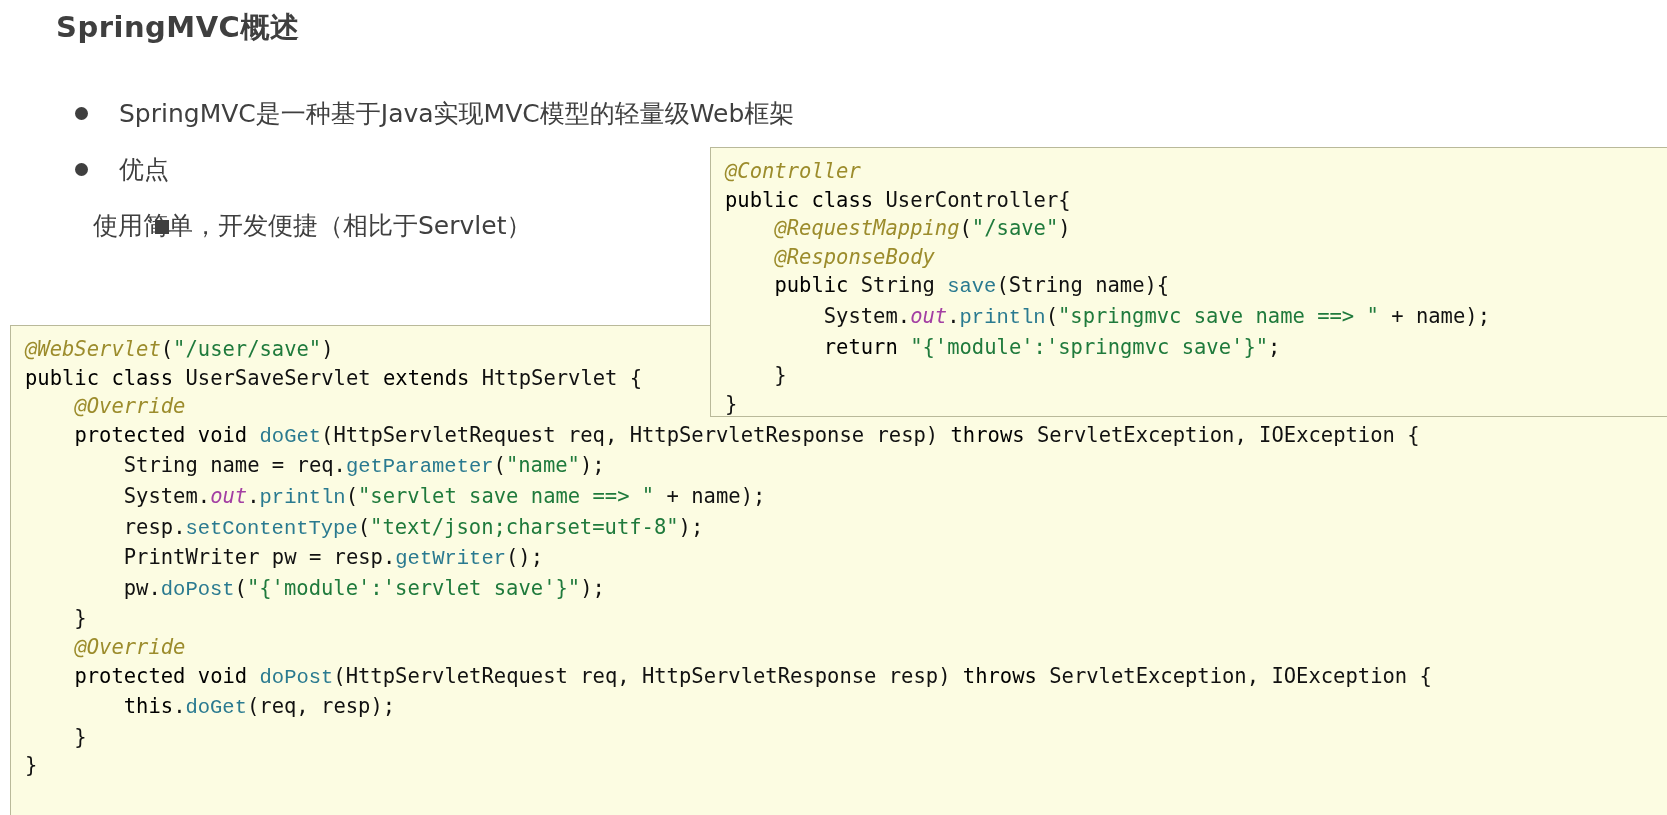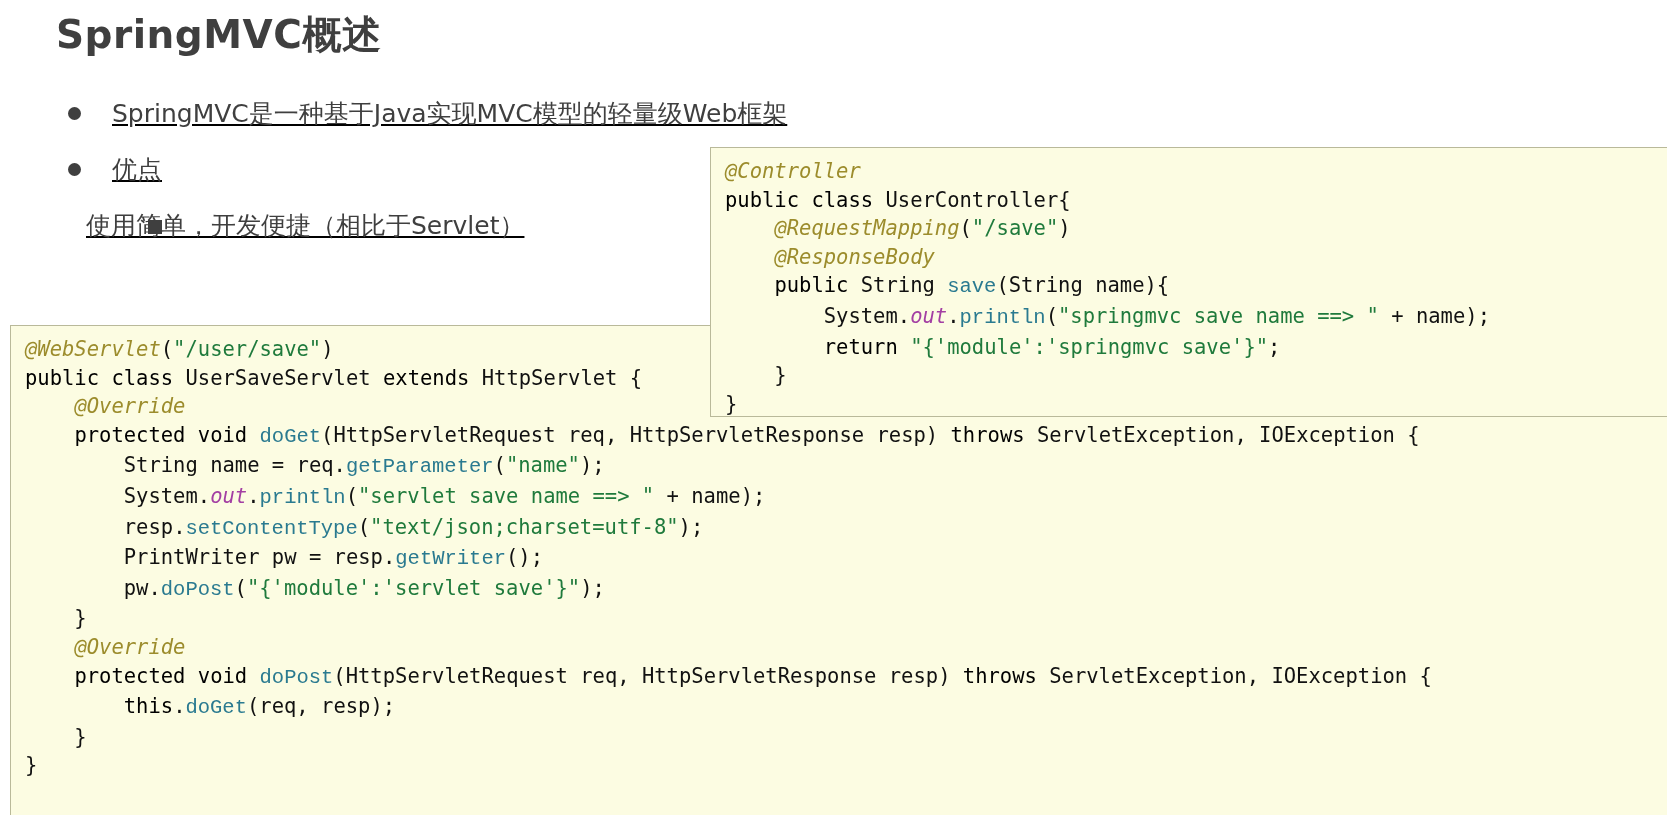--- a/index.html
+++ b/index.html
@@ -8,29 +8,29 @@
     background:#ffffff;
     font-family:"Liberation Sans","DejaVu Sans",sans-serif;
     overflow:hidden;
     position:relative;
   }
   .slide{position:absolute;inset:0;}
 
   
   .title{
     position:absolute;left:56px;top:8px;
-    font-size:39px;font-weight:bold;
+    font-size:29px;font-weight:bold;
     color:#3f3f3f;
     letter-spacing:0.5px;
     font-family:"DejaVu Sans","Liberation Sans",sans-serif;
     white-space:nowrap;
   }
 
   
-  .bullets{position:absolute;left:8px;top:96px;width:1100px;text-decoration:underline;}
+  .bullets{position:absolute;left:15px;top:96px;width:1100px;}
   .b1{
     position:relative;
     font-size:25px;color:#3f3f3f;
     font-family:"DejaVu Sans","Liberation Sans",sans-serif;
     white-space:nowrap;
     padding-left:104px;
     height:56px;line-height:36px;
   }
   .b1 .mk{
     position:absolute;left:60px;top:11px;

